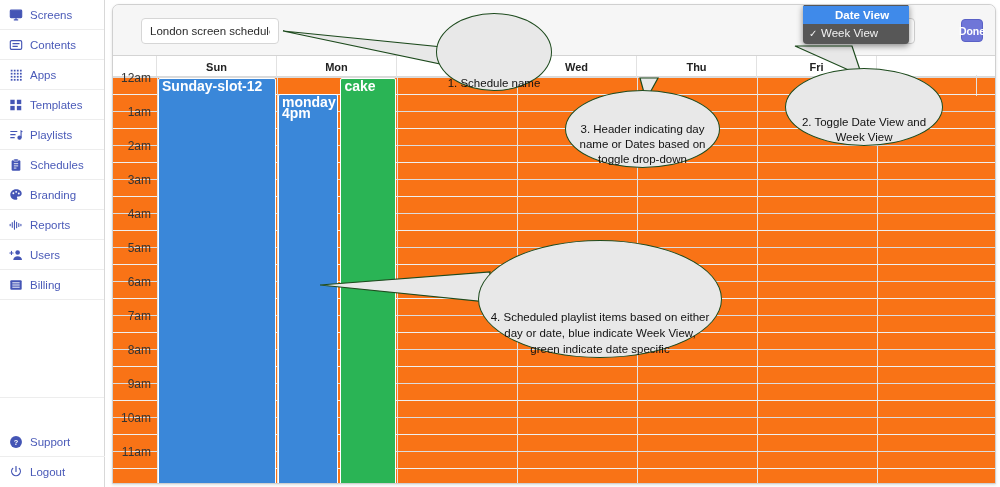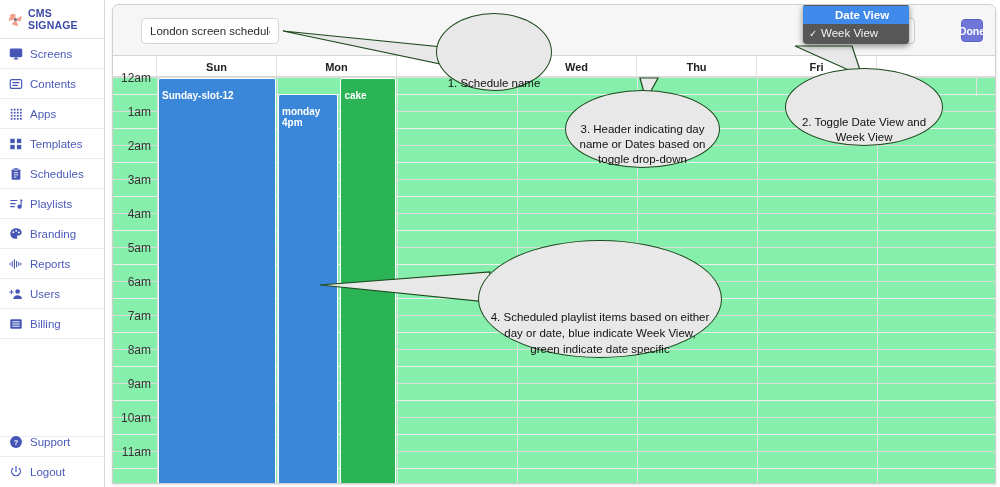--- a/index.html
+++ b/index.html
@@ -46,67 +46,53 @@
     background:#575757; border-radius:4px; box-shadow:0 2px 6px rgba(0,0,0,.45);
     padding:2px 0; z-index:40; }
   .popup-item { height:18px; display:flex; align-items:center; font-size:11.5px;
     color:#f2f2f2; padding-left:18px; position:relative; cursor:pointer;
     white-space:nowrap; }
   .popup-item.sel { background:#3f8aea; color:#fff; font-weight:bold;padding-left:32px; }
   .popup-item .chk { position:absolute; left:6px; font-size:10px; }
 
   
   .cal { position:absolute; left:0; top:51px; width:884px; height:429px;
-    background:#86efac; overflow:hidden; }
+    background:#f97316; overflow:hidden; }
   .cal-head { position:relative; height:21px; border-bottom:1px solid #d9d9d9;
     background:#fff; }
   .gut { position:absolute; left:0; top:0; width:44px; height:100%;
     border-right:1px solid #e2e2e2; }
   .dayhead { position:absolute; top:0; height:21px; display:flex; align-items:center;
     justify-content:center; font-size:11px; font-weight:bold; color:#222;
     border-right:1px solid #e2e2e2; }
   .body { position:absolute; left:0; top:72px; width:884px; height:408px; }
   .grid { position:absolute; left:0; top:0; width:884px; height:408px; }
   .hr-line { position:absolute; left:0; width:884px; height:0;
     border-top:1px solid #dcdcdc; }
   .hr-line.half { border-top:1px solid #efefef; }
   .vline { position:absolute; top:0; width:0; height:408px; border-left:1px solid #e2e2e2; }
   .tlabel { position:absolute; left:0; width:38px; text-align:right;
     font-size:12px; color:#333; }
   .ev { position:absolute; border-radius:2px; overflow:hidden;
-    font-size:10px; font-weight:bold; color:#fff; padding:11px 3px;
+    font-size:14px; font-weight:bold; color:#fff; padding:2px 3px;
     line-height:11px; cursor:pointer; }
 
   
   .callout { position:absolute; background:#e8e8e8; border:1.4px solid #1d4a1d;
     border-radius:50%; display:flex; align-items:flex-end; justify-content:center;
     text-align:center; color:#111; z-index:30; }
   .callout span { display:block; padding:0 10px; }
   svg.ptr { position:absolute; z-index:29; overflow:visible; }
 </style>
 </head>
 <body>
 
 <div id="app">
 
   <div class="sidebar">
-    <div class="logo-row">
-      <span class="logo-mark">
-        <svg width="15" height="15" viewBox="0 0 20 20">
-          <g fill="#f2a28e">
-            <path d="M10 10 L2 5 Q5 1 10 3 Z"></path>
-            <path d="M10 10 L18 5 Q19 10 15 13 Z"></path>
-            <path d="M10 10 L14 18 Q9 19 5 16 Z"></path>
-            <path d="M10 10 L1 12 Q1 7 4 5 Z"></path>
-          </g>
-          <circle cx="10" cy="10" r="2" fill="#6a7280"></circle>
-        </svg>
-      </span>
-      <span class="logo-text">CMS SIGNAGE</span>
-    </div>
     <div id="nav-list">
         <div class="nav-item">
           <span class="ico">
             <svg width="14" height="14" viewBox="0 0 16 16" fill="none" stroke="#4455b5" stroke-width="1.3">
               <rect x="1.5" y="2.5" width="13" height="8.5" rx="1" fill="#4455b5"></rect>
               <path d="M8 11v2M5.5 13.5h5" stroke="#4455b5"></path>
             </svg>
           </span>
           <span class="nav-label">Screens</span>
         </div>
@@ -150,37 +136,37 @@
               <rect x="1.5" y="2" width="5" height="5"></rect>
               <rect x="9" y="2" width="5" height="5"></rect>
               <rect x="1.5" y="9" width="5" height="5"></rect>
               <rect x="9" y="9" width="5" height="5"></rect>
             </svg>
           </span>
           <span class="nav-label">Templates</span>
         </div>
         <div class="nav-item">
           <span class="ico">
-            <svg width="14" height="14" viewBox="0 0 16 16" fill="#4455b5">
-              <rect x="3" y="2.5" width="10" height="12" rx="1.5"></rect>
-              <rect x="5.5" y="1" width="5" height="2.6" rx="0.7" fill="#4455b5" stroke="#fff" stroke-width="0.7"></rect>
-              <path d="M5.5 6.5h5M5.5 9h5M5.5 11.5h3" stroke="#fff" stroke-width="1"></path>
-            </svg>
-          </span>
-          <span class="nav-label">Schedules</span>
-        </div>
-        <div class="nav-item">
-          <span class="ico">
             <svg width="14" height="14" viewBox="0 0 16 16" fill="none" stroke="#4455b5" stroke-width="1.3">
               <path d="M1.5 4h8M1.5 7.5h6M1.5 11h5"></path>
               <circle cx="12" cy="11" r="1.8" fill="#4455b5"></circle>
               <path d="M13.8 11V3.5l1.5.8"></path>
             </svg>
           </span>
           <span class="nav-label">Playlists</span>
+        </div>
+        <div class="nav-item">
+          <span class="ico">
+            <svg width="14" height="14" viewBox="0 0 16 16" fill="#4455b5">
+              <rect x="3" y="2.5" width="10" height="12" rx="1.5"></rect>
+              <rect x="5.5" y="1" width="5" height="2.6" rx="0.7" fill="#4455b5" stroke="#fff" stroke-width="0.7"></rect>
+              <path d="M5.5 6.5h5M5.5 9h5M5.5 11.5h3" stroke="#fff" stroke-width="1"></path>
+            </svg>
+          </span>
+          <span class="nav-label">Schedules</span>
         </div>
         <div class="nav-item">
           <span class="ico">
             <svg width="14" height="14" viewBox="0 0 16 16" fill="#4455b5">
               <path d="M8 1.5C4.4 1.5 1.5 4.2 1.5 7.8c0 3.6 2.9 5.7 6.5 5.7 1 0 1.6-.6 1.6-1.4 0-.7-.6-1-.6-1.6 0-.5.4-.9 1-.9h1.2c2 0 3.3-1.3 3.3-3.3 0-2.6-2.6-4.8-6.5-4.8z"></path>
               <circle cx="5" cy="6" r="1.1" fill="#fff"></circle>
               <circle cx="8.2" cy="4.4" r="1.1" fill="#fff"></circle>
               <circle cx="11.2" cy="6.2" r="1.1" fill="#fff"></circle>
             </svg>
           </span>

